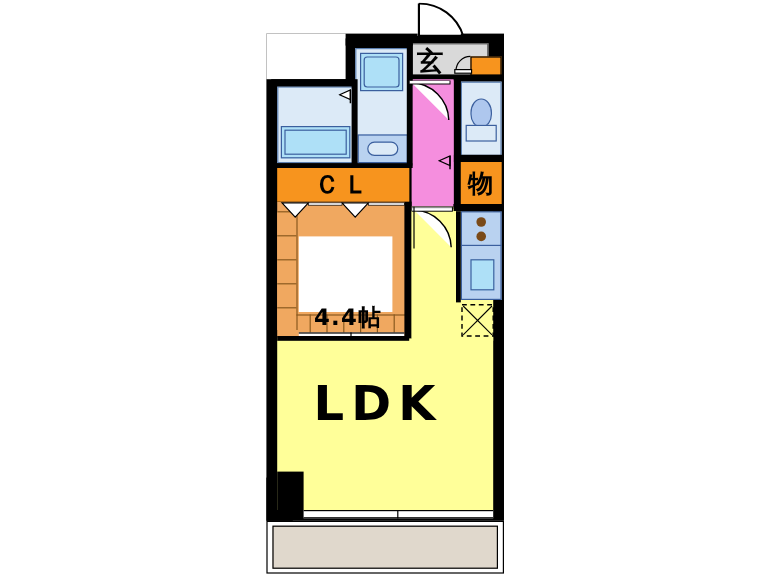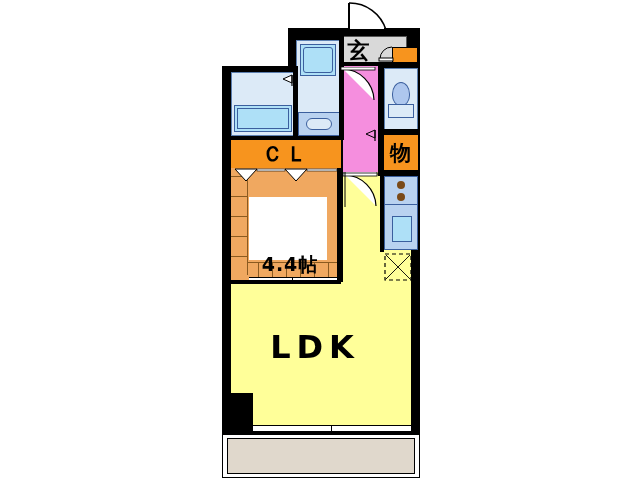--- a/index.html
+++ b/index.html
@@ -142,21 +142,21 @@
   <div class="abs" style="left:384px;top:204px;width:34px;height:1px;background:#3b5f9e;"></div>
 
   <div class="abs" style="left:392px;top:216px;width:20px;height:26px;background:#aee0f7;border:1px solid #3b5f9e;"></div>
 
   <svg class="abs" style="left:384px;top:253px;width:28px;height:28px;" viewBox="0 0 28 28">
     <rect x="1" y="1" width="26" height="26" fill="none" stroke="#000" stroke-width="1.2" stroke-dasharray="4 3"></rect>
     <line x1="2" y1="2" x2="26" y2="26" stroke="#000" stroke-width="0.9"></line>
     <line x1="26" y1="2" x2="2" y2="26" stroke="#000" stroke-width="0.9"></line>
   </svg>
 
-  <div class="lbl" style="left:255px;top:328px;width:120px;height:38px;font-size:32px;letter-spacing:6px;">LDK</div>
+  <div class="lbl" style="left:255px;top:318px;width:120px;height:38px;font-size:40px;letter-spacing:6px;">LDK</div>
 
   <div class="abs" style="left:253px;top:425px;width:158px;height:7px;background:#ffffff;border-top:1px solid #000;border-bottom:1px solid #000;"></div>
   <div class="abs" style="left:331px;top:425px;width:1px;height:7px;background:#000;"></div>
 
   <div class="abs wall" style="left:293px;top:66px;width:5px;height:72px;"></div>
   <div class="abs wall" style="left:339px;top:36px;width:5px;height:102px;"></div>
   <div class="abs wall" style="left:378px;top:64px;width:6px;height:110px;"></div>
   <div class="abs wall" style="left:343px;top:62px;width:76px;height:4px;"></div>
   <div class="abs wall" style="left:226px;top:66px;width:70px;height:6px;"></div>
   <div class="abs wall" style="left:288px;top:32px;width:56px;height:6px;"></div>

